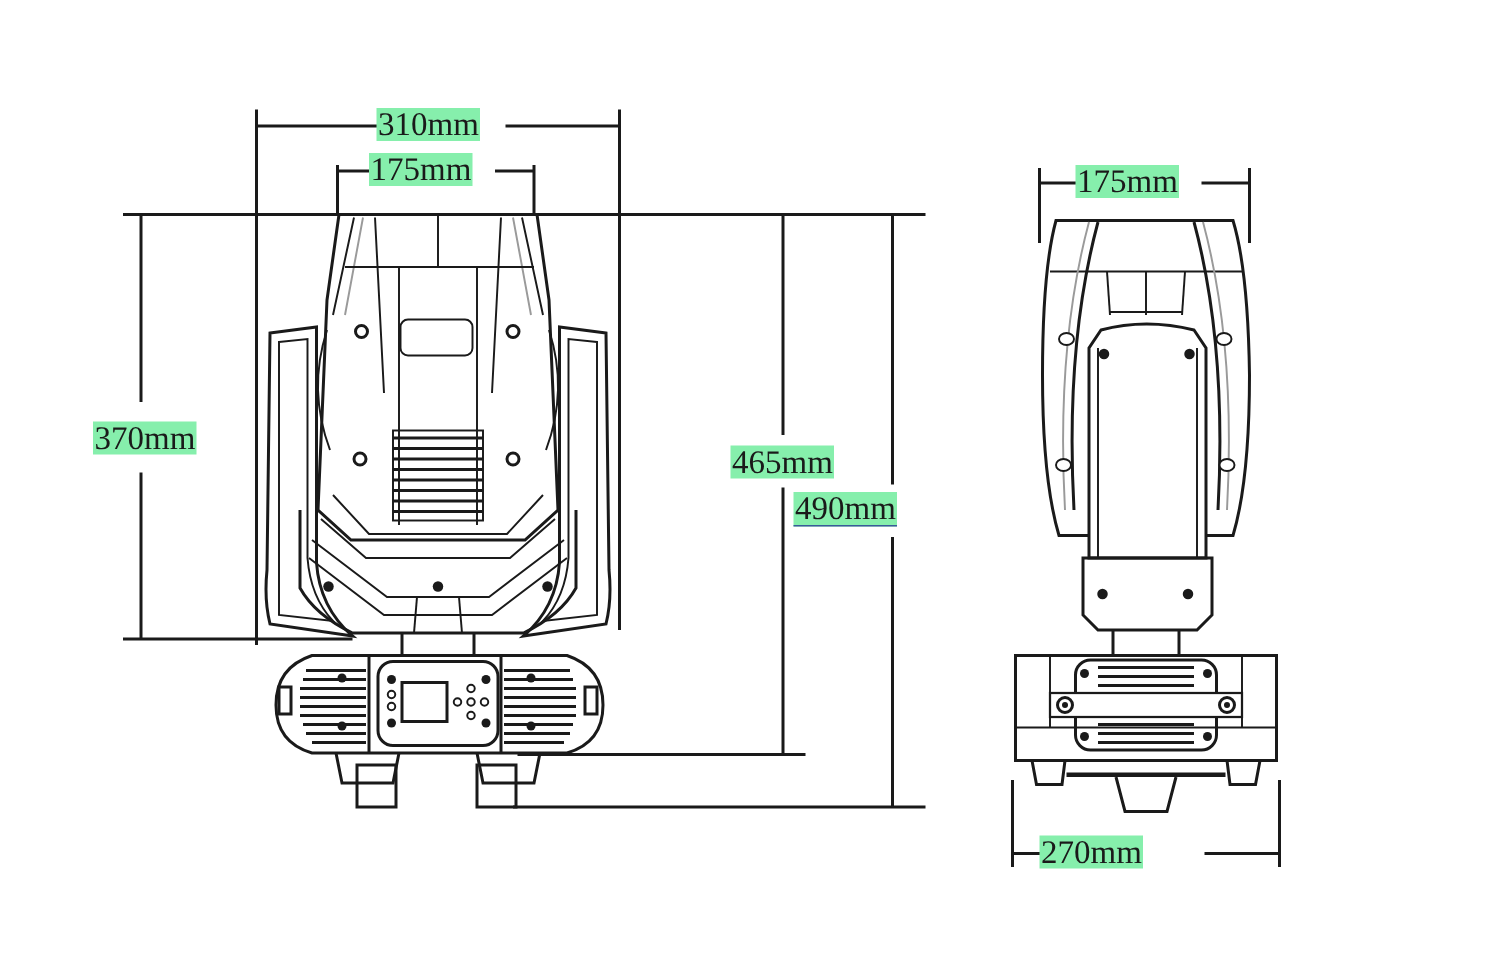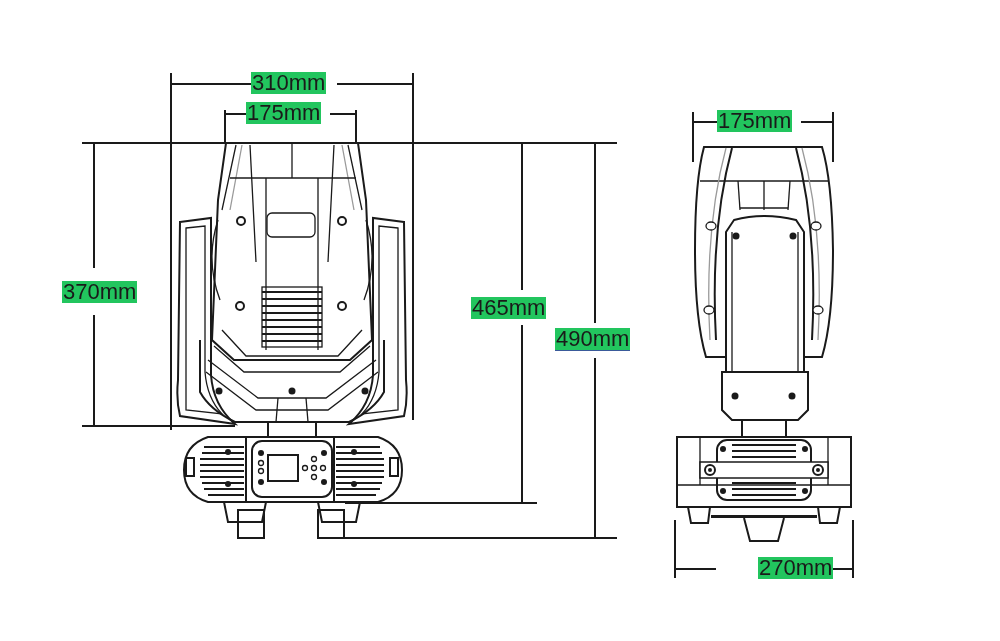--- a/index.html
+++ b/index.html
@@ -1,20 +1,20 @@
 <!DOCTYPE html>
 <html><head>
 <meta charset="utf-8">
 <style>
   html, body { margin: 0; padding: 0; background: #ffffff; }
   body { width: 1000px; height: 641px; overflow: hidden; position: relative;
          font-family: "Liberation Sans", sans-serif; }
   #drawing { position: absolute; left: 0; top: 0; width: 1000px; height: 641px; }
-  .dim-label { position: absolute; font-family: Liberation Sans, sans-serif;
-               font-size: 22px; color: #1a1a1a; background: #22c55e; line-height: 22px;
+  .dim-label { position: absolute; font-family: Liberation Serif, serif;
+               font-size: 22px; color: #1a1a1a; background: #86efac; line-height: 22px;
                white-space: nowrap; padding: 0 1px; }
   .dim-label.underlined { border-bottom: 1px solid #3a5a9a; }
   svg .ln { stroke: #1a1a1a; stroke-width: 2; fill: none; }
   svg .thin { stroke: #1a1a1a; stroke-width: 1.3; fill: none; }
   svg .grey { stroke: #9a9a9a; stroke-width: 1.3; fill: none; }
   svg .fill { fill: #1a1a1a; stroke: none; }
   svg .white { fill: #ffffff; stroke: #1a1a1a; stroke-width: 2; }
 </style>
 </head>
 <body>
@@ -225,16 +225,16 @@
     <path class="ln" d="M688 507 L691 523 L708 523 L710 507"></path>
     <path class="ln" d="M818 507 L820 523 L837 523 L840 507"></path>
     <rect class="fill" x="711" y="515" width="106" height="3"></rect>
     <path class="ln" d="M744 518 L750 541 L778 541 L784 518"></path>
   </g>
 </svg>
 
 <div class="dim-label" style="left:251px; top:72px;">310mm</div>
 <div class="dim-label" style="left:246px; top:102px;">175mm</div>
 <div class="dim-label" style="left:62px; top:281px;">370mm</div>
-<div class="dim-label" style="left:471px; top:297px;">465mm</div>
-<div class="dim-label underlined" style="left:555px; top:328px;">490mm</div>
+<div class="dim-label" style="left:487px; top:297px;">465mm</div>
+<div class="dim-label underlined" style="left:529px; top:328px;">490mm</div>
 <div class="dim-label" style="left:717px; top:110px;">175mm</div>
-<div class="dim-label" style="left:758px; top:557px;">270mm</div>
+<div class="dim-label" style="left:693px; top:557px;">270mm</div>
 
 </body></html>

